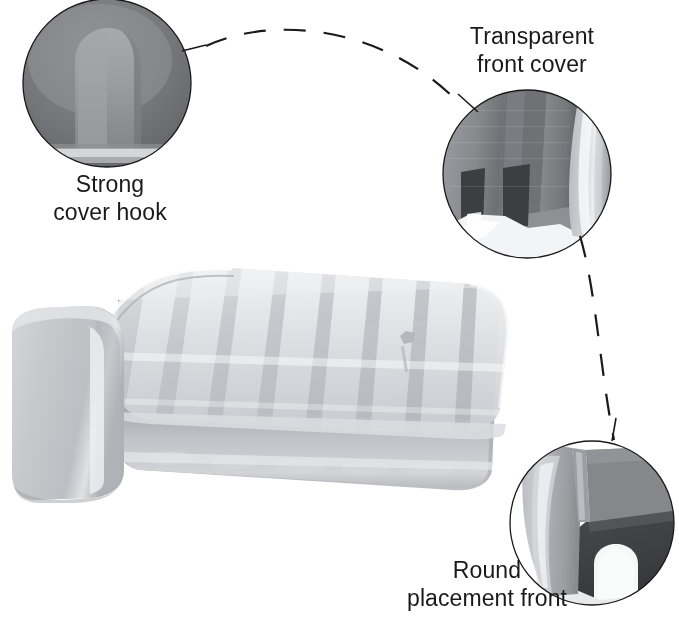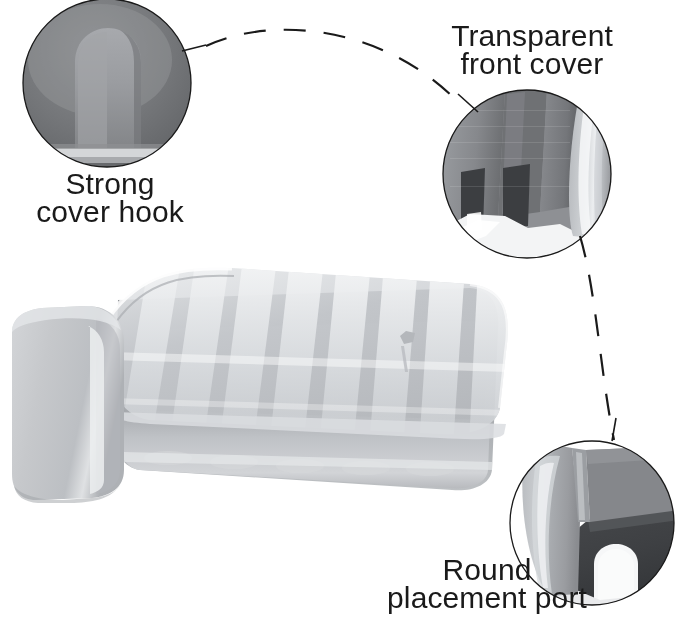--- a/index.html
+++ b/index.html
@@ -24,21 +24,21 @@
   }
   .layer {
     position: absolute;
     left: 0; top: 0;
     width: 679px;
     height: 618px;
   }
   .callout-label {
     position: absolute;
     text-align: center;
-    font-size: 30px;
+    font-size: 23px;
     line-height: 28px;
     letter-spacing: 0.1px;
     color: #1a1a1a;
     white-space: pre-line;
     font-family: "Liberation Sans", sans-serif;
   }
   #label-rear-hook {
     left: 30px;
     top: 170px;
     width: 160px;
@@ -320,15 +320,15 @@
     <path d="M580,236 C596,290 600,370 614,440" fill="none" stroke="#1a1a1a" stroke-width="2.2" stroke-dasharray="22 18" stroke-linecap="butt"></path>
   </svg>
 
   <div class="callout-label" id="label-rear-hook">Strong
 cover hook</div>
 
   <div class="callout-label" id="label-front-cover">Transparent
 front cover</div>
 
   <div class="callout-label" id="label-placement-port">Round
-placement port</div>
+placement front</div>
 
 </div>
 
 </body></html>

